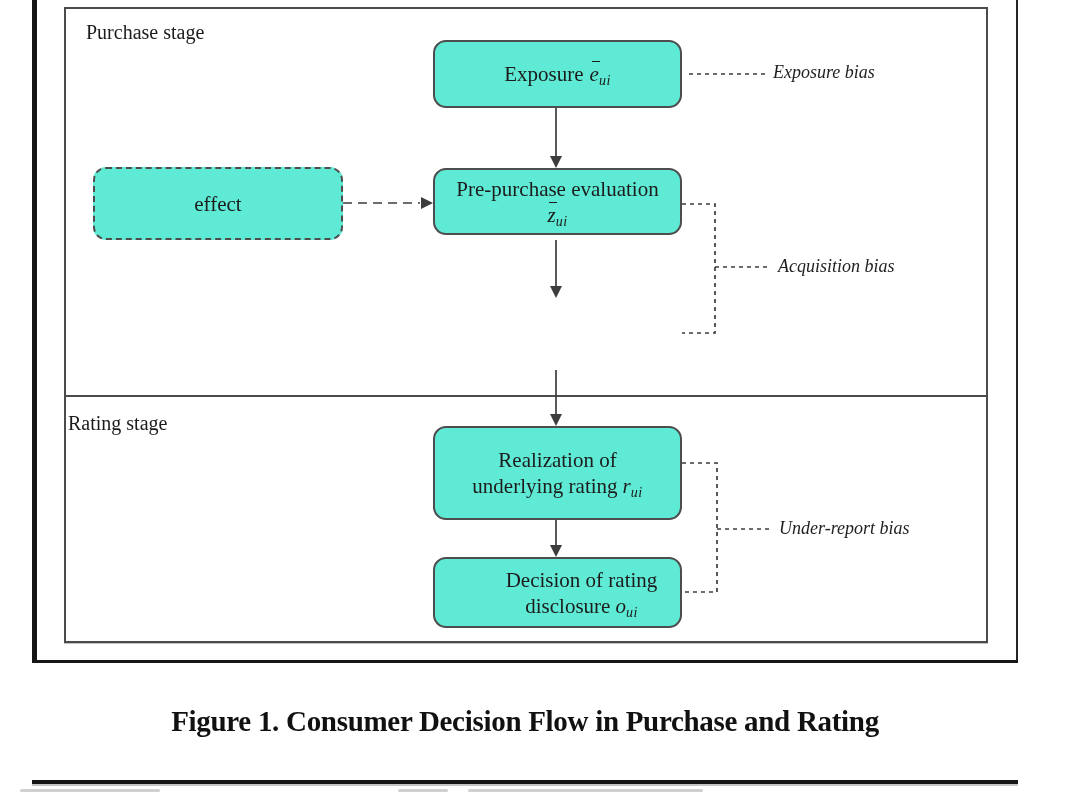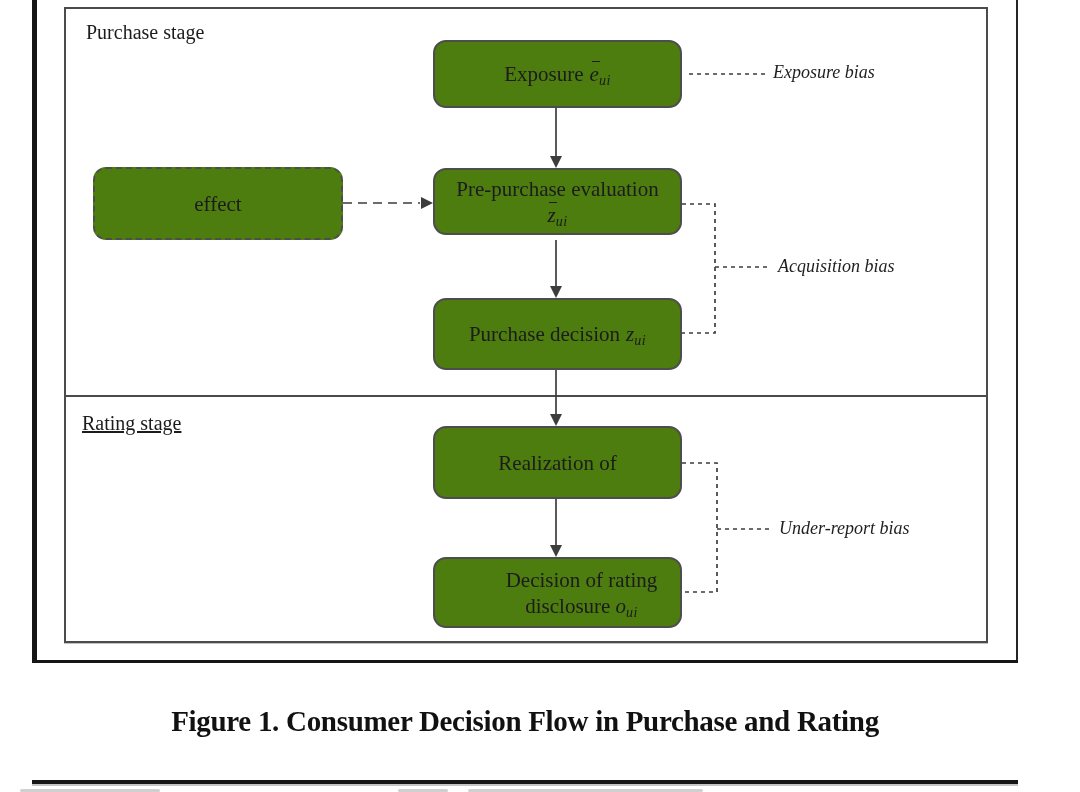--- a/index.html
+++ b/index.html
@@ -11,32 +11,32 @@
   .frame-right{position:absolute;left:1016px;top:0;width:2px;height:784px;background:#262626;}
 
   
   .inner-box{position:absolute;left:64px;top:7px;width:924px;height:636px;
              border:2px solid #4b4b4b;box-sizing:border-box;background:transparent;
              box-shadow:0 1px 0 rgba(120,120,120,.45);}
   .stage-divider{position:absolute;left:64px;top:395px;width:924px;height:2px;background:#4b4b4b;}
 
   .stage-label{position:absolute;font-size:20px;color:#1c1c1c;}
   .stage-label.purchase{left:78px;top:21px;margin-left:8px;}
-  .stage-label.rating{left:82px;top:412px;text-decoration:underline;}
+  .stage-label.rating{left:68px;top:412px;}
 
   
-  .node{position:absolute;box-sizing:border-box;background:#4d7c0f;border:2px solid #4d4d4d;
+  .node{position:absolute;box-sizing:border-box;background:#5eead4;border:2px solid #4d4d4d;
         border-radius:13px;display:flex;flex-direction:column;align-items:center;justify-content:center;
         font-size:21px;line-height:26px;text-align:center;}
   .node.dashed{border:2px dashed #4d4d4d;}
   .n-exposure{left:433px;top:40px;width:249px;height:68px;}
   .n-imperfect{left:93px;top:167px;width:250px;height:73px;}
   .n-prepurchase{left:433px;top:168px;width:249px;height:67px;}
   .n-purchase{left:433px;top:298px;width:249px;height:72px;}
-  .n-realization{left:433px;top:426px;width:249px;height:73px;}
+  .n-realization{left:433px;top:426px;width:249px;height:94px;}
   .n-disclosure{left:433px;top:557px;width:249px;height:71px;padding-left:48px;}
 
   .mvar{font-style:italic;margin-left:6px;}
   .mvar.tight{margin-left:5px;}
   .ovl{position:relative;display:inline-block;}
   .ovl::after{content:"";position:absolute;left:2px;right:-1px;top:0;height:0;border-top:1.6px solid #1c1c1c;}
   sub.msub{font-style:italic;font-size:14px;line-height:0;vertical-align:-4px;letter-spacing:.5px;}
 
   
   .bias-label{position:absolute;font-style:italic;font-size:18px;color:#1f1f1f;white-space:nowrap;}
@@ -114,28 +114,26 @@
     <div>effect</div>
   </div>
 
   <div class="node n-prepurchase">
     <div>Pre-purchase evaluation</div>
     <div>
       <span class="mvar tight ovl" style="margin-left:0">z</span><sub class="msub">ui</sub>
     </div>
   </div>
 
-  <div class="node n-purchase">
-    <div>
-      <span>Purchase decision</span><span class="mvar">z</span><sub class="msub">ui</sub>
-    </div>
-  </div>
 
   <div class="node n-realization">
     <div>Realization of</div>
+    <div>
+      <span>underlying rating</span><span class="mvar tight">r</span><sub class="msub">ui</sub>
+    </div>
   </div>
 
   <div class="node n-disclosure">
     <div>Decision of rating</div>
     <div>
       <span>disclosure</span><span class="mvar tight">o</span><sub class="msub">ui</sub>
     </div>
   </div>
 
   <span class="bias-label bl-exposure">Exposure bias</span>

